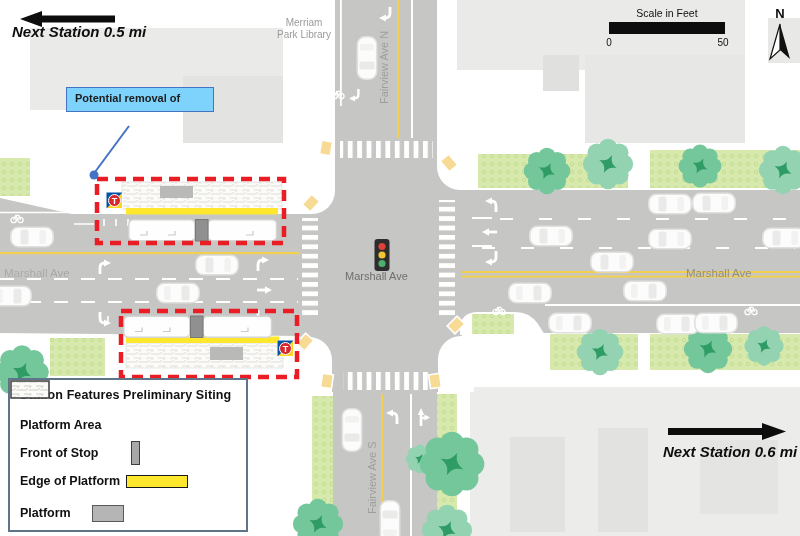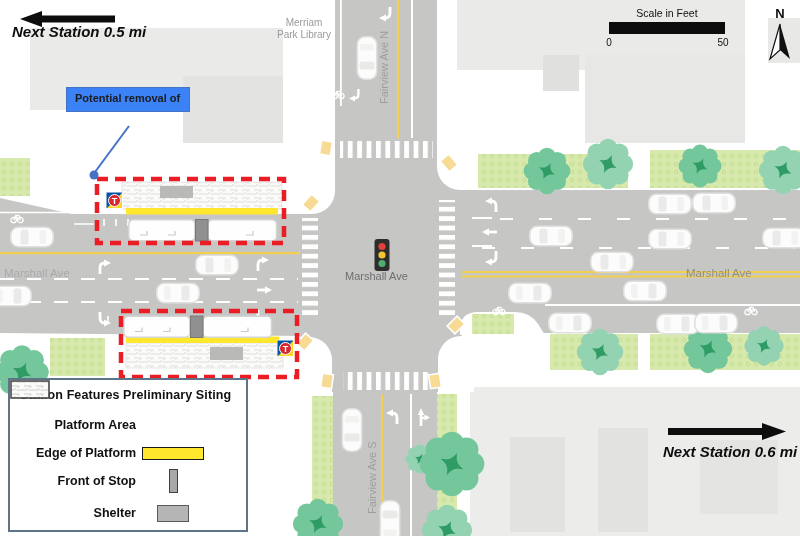--- a/index.html
+++ b/index.html
@@ -1,27 +1,27 @@
 <!DOCTYPE html>
 <html><head>
 <meta charset="utf-8">
 <style>
   html,body{margin:0;padding:0;background:#ffffff;}
   .stage{position:relative;width:800px;height:536px;background:#ffffff;overflow:hidden;
          font-family:"Liberation Sans",sans-serif;}
   .stage svg{position:absolute;left:0;top:0;}
   
-  .callout{position:absolute;left:66px;top:87px;width:124px;box-sizing:border-box;
-           background:#3b82f6;border:1.6px solid #4472c4;padding:3px 6px 4px 8px;
+  .callout{position:absolute;left:66px;top:87px;width:148px;box-sizing:border-box;
+           background:#7dd3fc;border:1.6px solid #4472c4;padding:3px 6px 4px 8px;
            font-size:11px;line-height:1.42;font-weight:bold;color:#1c1c1c;}
   
   .legend{position:absolute;left:8px;top:378px;width:240px;height:154px;box-sizing:border-box;
           background:#ffffff;border:2px solid #5e7489;padding:6px 8px 6px 8px;color:#111;}
   .legend .title{font-size:12.5px;font-weight:bold;margin:2px 0 10px 2px;letter-spacing:.1px;}
-  .legend .row{display:flex;align-items:center;justify-content:flex-end;
+  .legend .row{display:flex;align-items:center;justify-content:flex-start;
                height:26px;margin-bottom:2px;padding:0 28px 0 2px;}
   .legend .row .lbl{font-size:12.5px;font-weight:bold;}
   .legend .sw{width:74px;display:flex;justify-content:center;align-items:center;}
   .sw-edge{width:60px;height:11px;background:#ffe72e;border:1.6px solid #1a1a1a;}
   .sw-front{width:7px;height:22px;background:#a8a8a8;border:1.6px solid #3f3f3f;}
   .sw-shelter{width:30px;height:15px;background:#b5b5b5;border:1.6px solid #5a5a5a;}
 </style>
 </head>
 <body>
 
@@ -315,31 +315,31 @@
           <pattern id="pv2" width="12" height="8" patternUnits="userSpaceOnUse">
             <rect width="12" height="8" fill="#fbfbfa"></rect>
             <path d="M0,2 H4.5 M6.5,2 H12 M2,6 H9.5 M5,0 V2 M8,6 V8" stroke="#cfcdc8" stroke-width="1" fill="none"></path>
           </pattern>
         </defs>
         <rect x="1" y="1" width="38" height="17" fill="url(#pv2)" stroke="#4a4a4a" stroke-width="1.6"></rect>
       </svg>
     </span>
   </div>
   <div class="row">
+    <span class="lbl">Front of Stop</span>
+    <span class="sw">
+          <span class="sw-front"></span>
+        </span>
+  </div>
+  <div class="row">
     <span class="lbl">Edge of Platform</span>
     <span class="sw">
           <span class="sw-edge"></span>
         </span>
   </div>
-  <div class="row">
-    <span class="lbl">Front of Stop</span>
-    <span class="sw">
-          <span class="sw-front"></span>
-        </span>
-  </div>
   <div class="row" style="margin-top:6px">
-    <span class="lbl">Shelter</span>
+    <span class="lbl">Platform</span>
     <span class="sw">
           <span class="sw-shelter"></span>
         </span>
   </div>
 </div>
 </div>
 
 </body></html>

